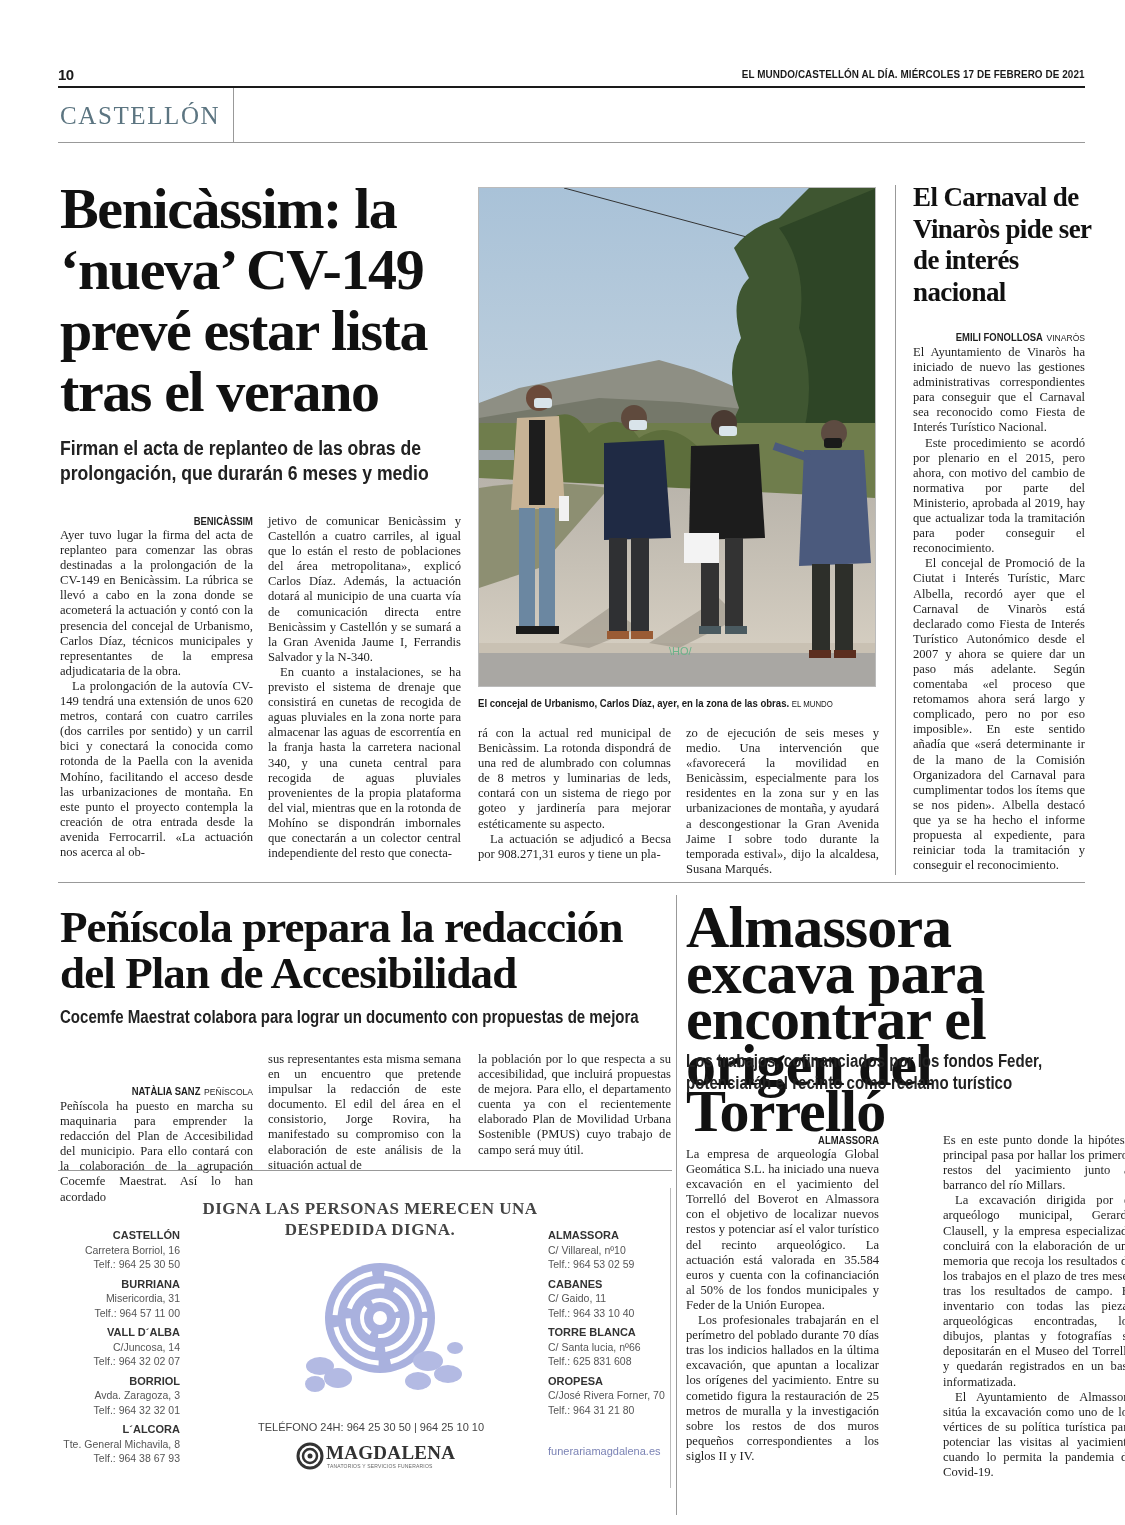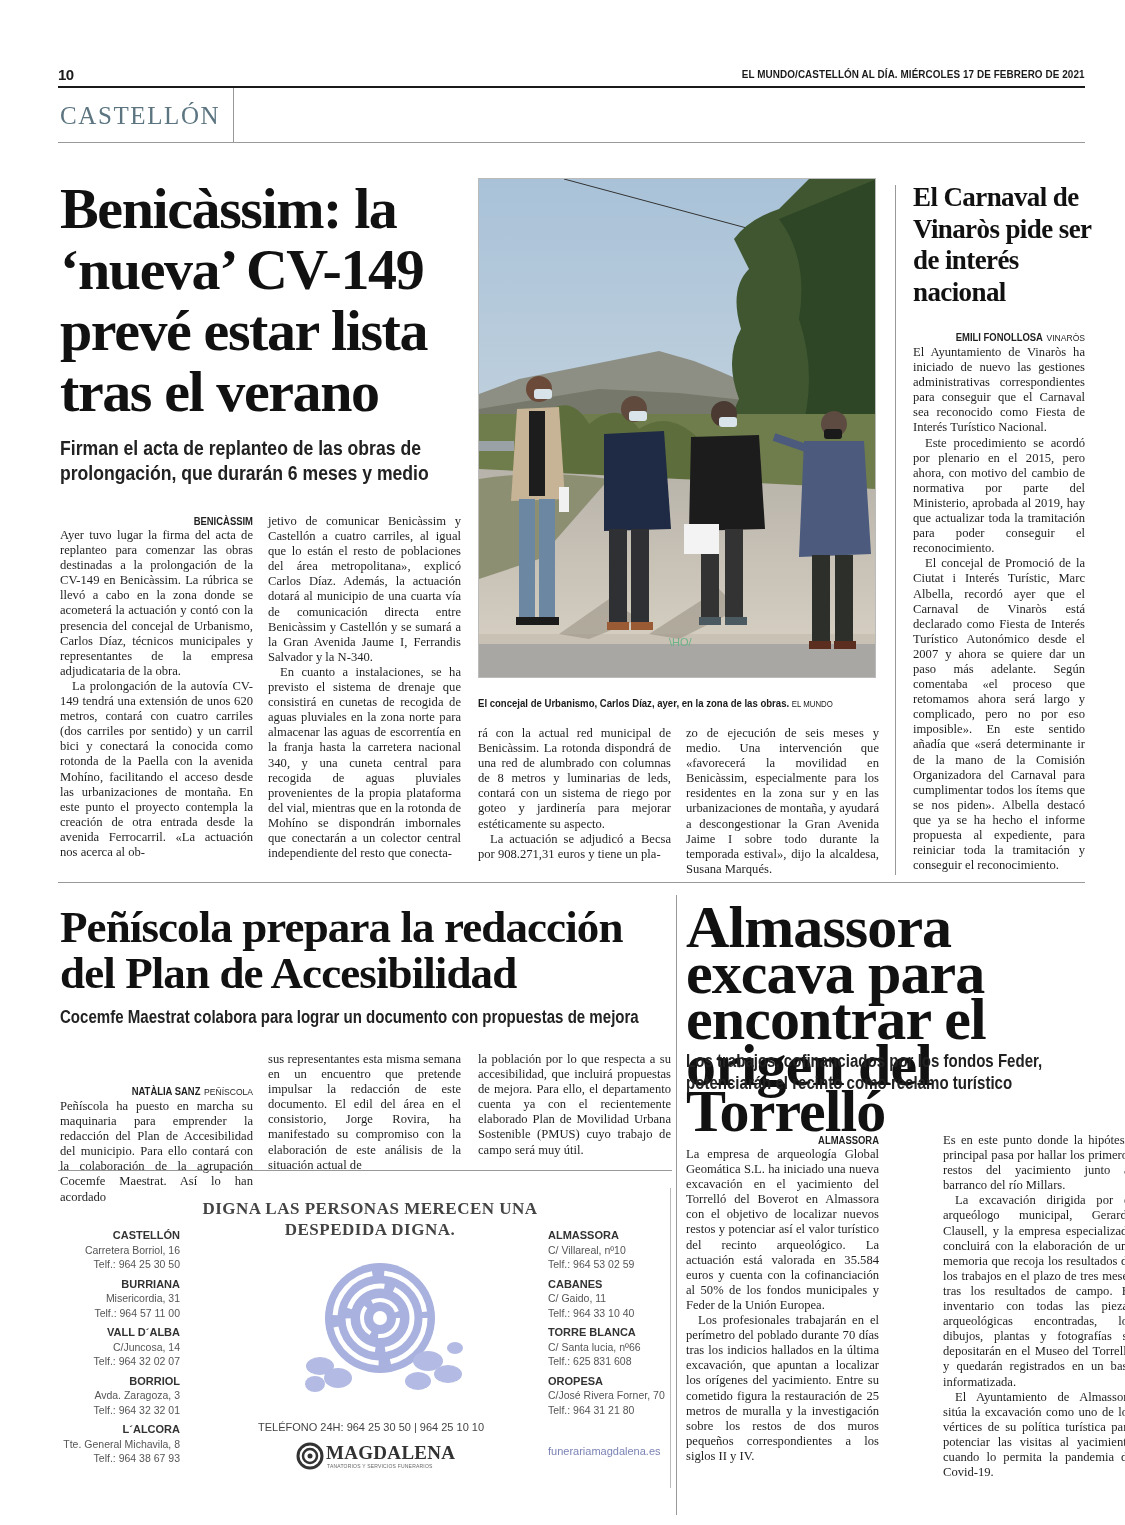--- a/index.html
+++ b/index.html
@@ -22,21 +22,21 @@
   .deck-main { left: 60px; top: 436px; width: 470px; font-size: 20px; line-height: 25px; transform: scaleX(0.88); }
 
   
   .col { font-family: "Liberation Serif", serif; font-size: 12.6px; line-height: 15.1px; text-align: justify; color: #1f1f1f; hyphens: manual; }
   .col p { text-indent: 12px; }
   .col p.first { text-indent: 0; }
   .byline { text-align: right; font-family: "Liberation Sans", sans-serif; font-size: 10.5px; font-weight: bold; line-height: 14px; transform: scaleX(0.9); transform-origin: right center; }
   .byline .loc { font-weight: normal; font-size: 9.5px; margin-left: 4px; }
 
   
-  .photo { left: 478px; top: 178px; width: 398px; height: 500px; overflow: hidden; border: 1px solid #bbb; }
+  .photo { left: 478px; top: 187px; width: 398px; height: 500px; overflow: hidden; border: 1px solid #bbb; }
   .caption { left: 478px; top: 697px; width: 420px; font-family: "Liberation Sans", sans-serif; font-weight: bold; font-size: 11px; transform: scaleX(0.87); transform-origin: left center; white-space: nowrap; }
   .caption .credit { font-weight: normal; font-size: 9px; margin-left: 3px; }
 
   
   .vrule { width: 1px; background: #999; }
 
   
   .hl-carn { left: 913px; top: 182px; width: 180px; font-size: 27px; line-height: 31.5px; letter-spacing: -0.6px; }
 
   .rule-mid { left: 58px; top: 882px; width: 1027px; height: 1px; background: #999; }

